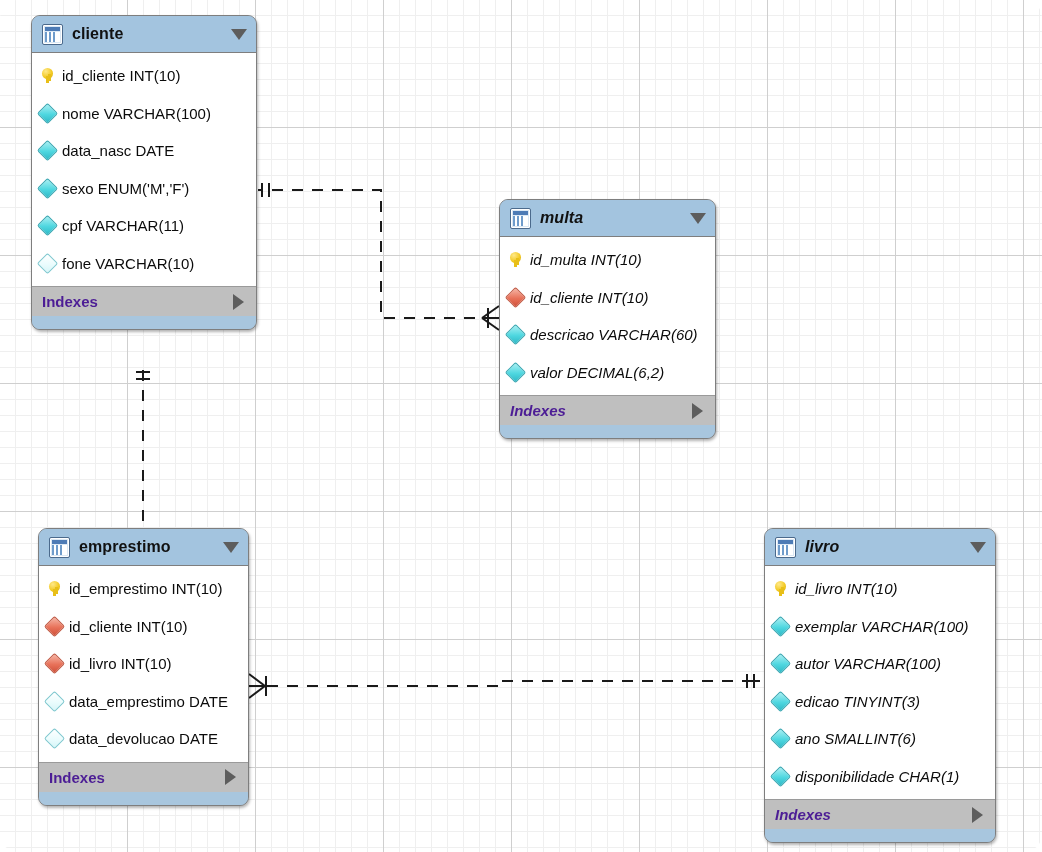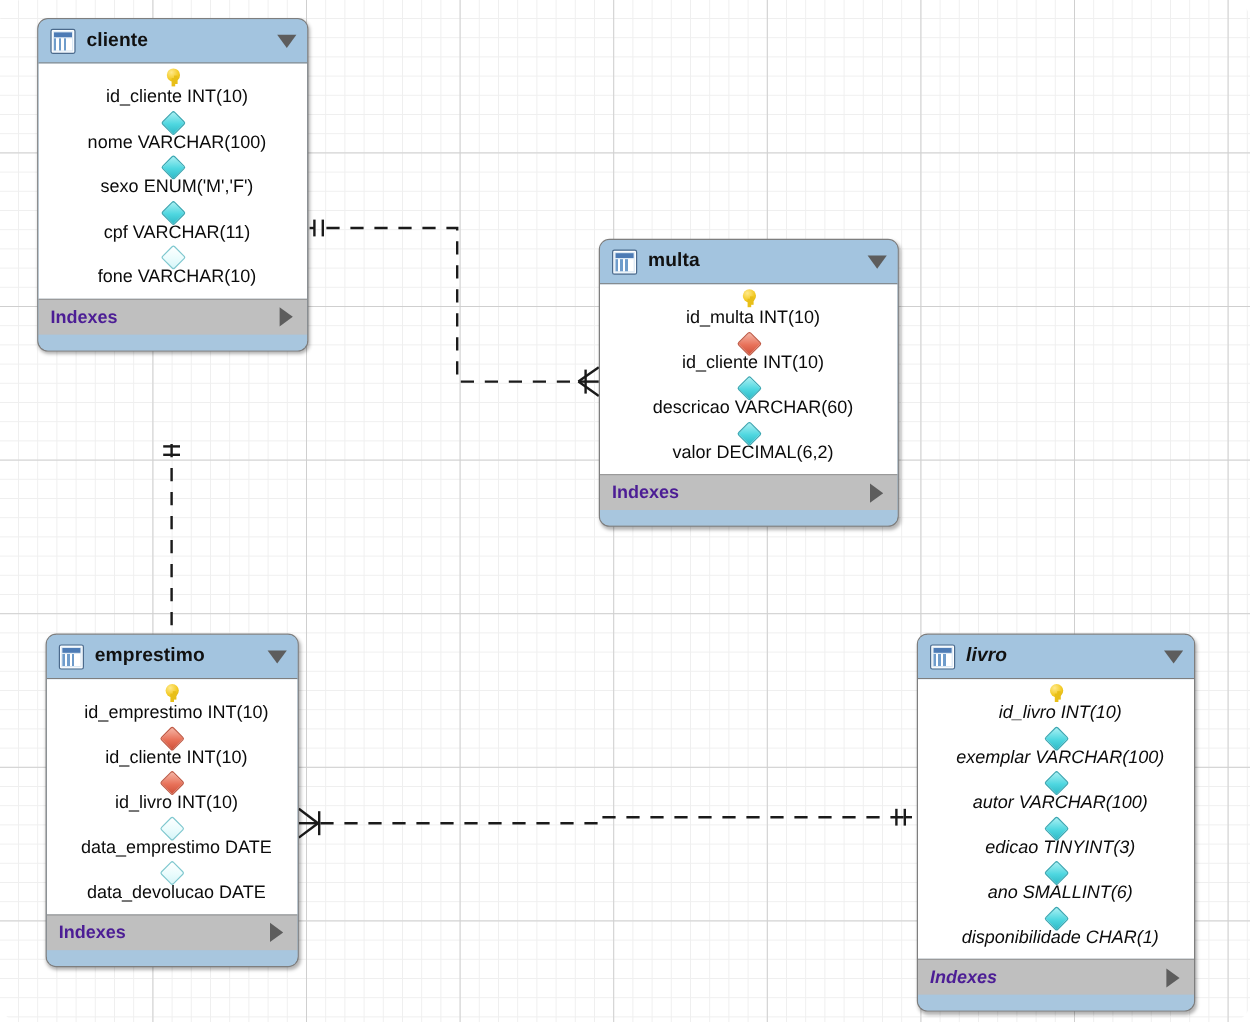--- a/index.html
+++ b/index.html
@@ -131,21 +131,20 @@
     background: #ffffff;
     padding: 4px 0 4px 0;
   }
   .col {
     display: flex;
     align-items: center;
     height: 37.5px;
     padding: 0 8px 0 8px;
     box-sizing: border-box;
     white-space: nowrap;
-    flex-direction: column;
   }
   .col-label {
     font-size: 15px;
     color: #0b0b0b;
     margin-left: 7px;
   }
 
   
   .gl {
     width: 13px;
@@ -288,20 +287,26 @@
           <div class="col">
             <span class="gl-wrap">
               <span class="gl gl-d cyan"></span>
             </span>
             <span class="col-label">nome VARCHAR(100)</span>
           </div>
           <div class="col">
             <span class="gl-wrap">
               <span class="gl gl-d cyan"></span>
             </span>
+            <span class="col-label">data_nasc DATE</span>
+          </div>
+          <div class="col">
+            <span class="gl-wrap">
+              <span class="gl gl-d cyan"></span>
+            </span>
             <span class="col-label">sexo ENUM('M','F')</span>
           </div>
           <div class="col">
             <span class="gl-wrap">
               <span class="gl gl-d cyan"></span>
             </span>
             <span class="col-label">cpf VARCHAR(11)</span>
           </div>
           <div class="col">
             <span class="gl-wrap">
@@ -309,21 +314,21 @@
             </span>
             <span class="col-label">fone VARCHAR(10)</span>
           </div>
         </div>
         <div class="tbl-idx">
           <span class="tbl-idx-label">Indexes</span>
           <span class="caret-right"></span>
         </div>
         <div class="tbl-foot"></div>
       </div>
-      <div class="tbl" style="left: 499px; top: 199px; width: 250px;">
+      <div class="tbl" style="left: 499px; top: 199px; width: 217px; font-style: italic;">
         <div class="tbl-head">
           <span class="tbl-icon"></span>
           <span class="tbl-name">multa</span>
           <span class="caret-down"></span>
         </div>
         <div class="tbl-body">
           <div class="col">
             <span class="gl-wrap">
               <span class="gl gl-pk"></span>
             </span>

